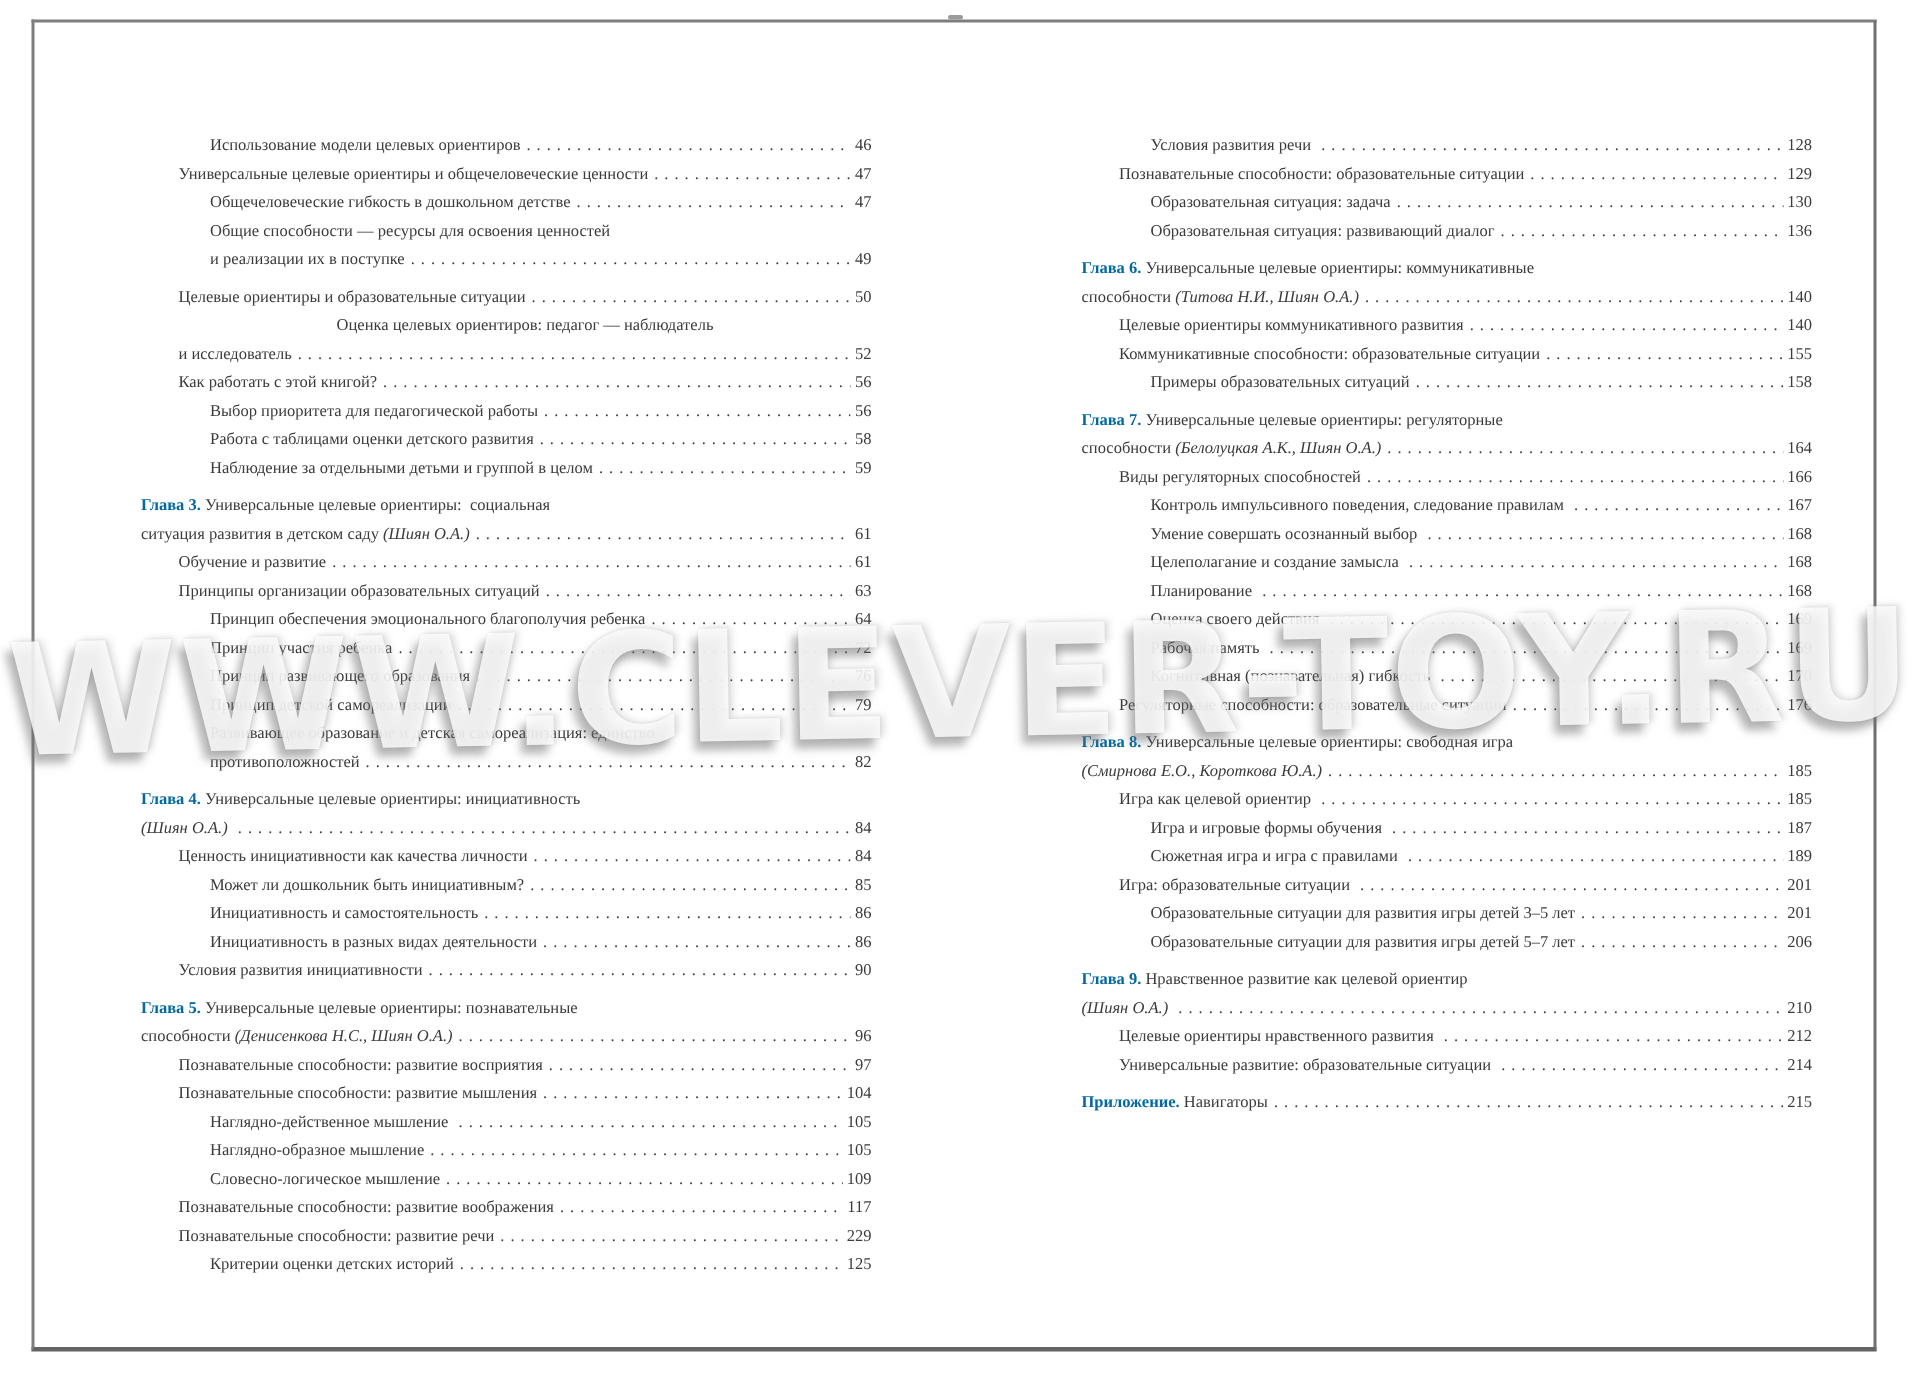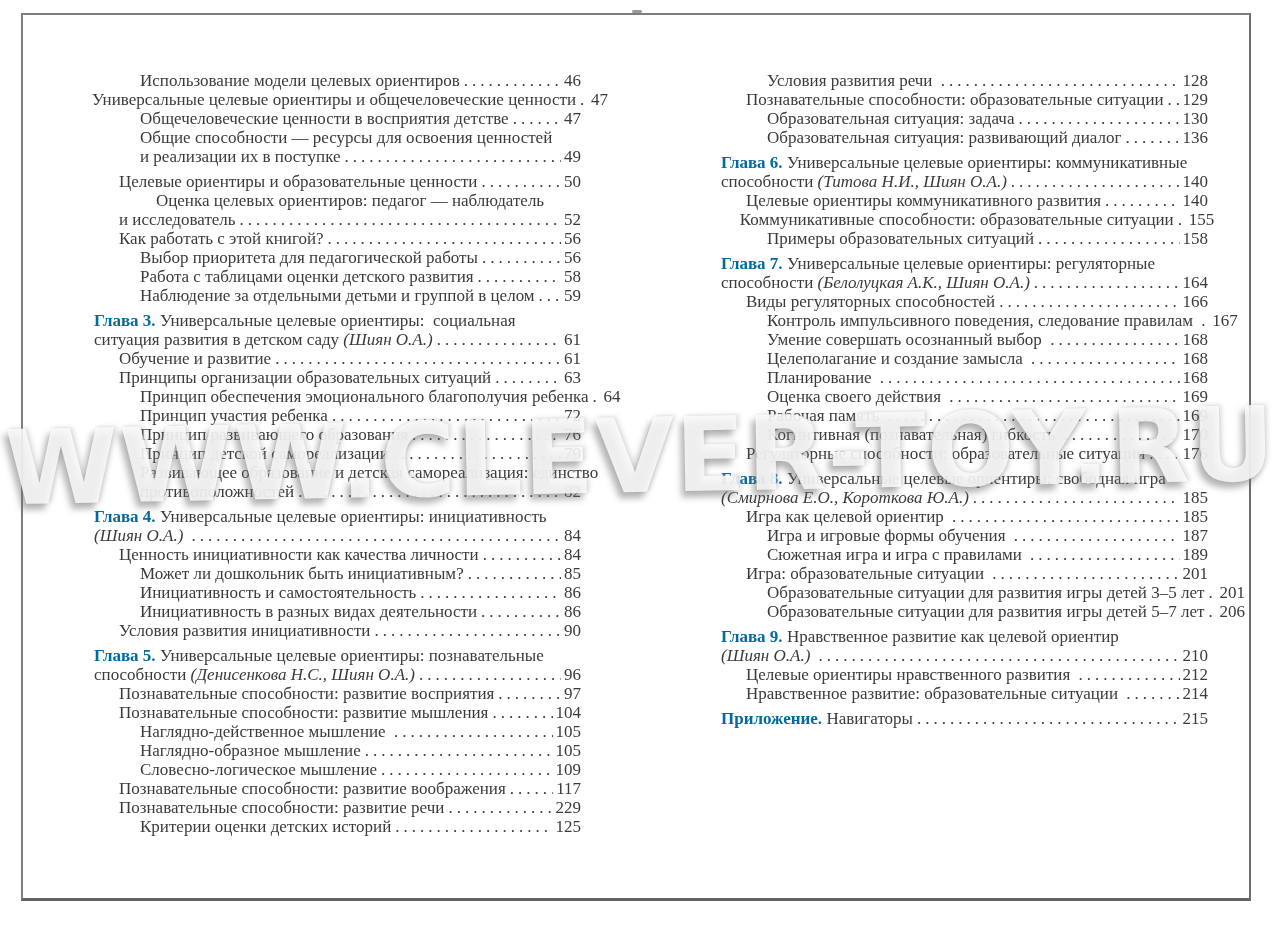--- a/index.html
+++ b/index.html
@@ -10,21 +10,21 @@
   .frame{
     position:absolute;left:21px;top:13px;width:1230px;height:888px;
     border:2px solid #7e7e7e;border-bottom-width:3px;border-bottom-color:#636363;
     border-right-color:#6f6f6f;background:#ffffff;box-sizing:border-box;
   }
   .binding-mark{
     position:absolute;left:632px;top:10px;width:10px;height:3px;
     background:#9b9b9b;border-radius:2px;
   }
   .toc-col{
-    position:absolute;top:71px;width:487px;font-size:17px;
+    position:absolute;top:88px;width:487px;font-size:11px;
   }
   .toc-col.left{left:94px;}
   .toc-col.right{left:696px;margin-left:25px;}
   .line{
     display:flex;align-items:baseline;height:19px;line-height:19px;
     white-space:nowrap;
   }
   .line.gap{margin-top:6px;}
   .line.ind1{padding-left:25px;justify-content:center;}
   .line.ind2{padding-left:46px;}
@@ -62,34 +62,34 @@
         <span class="txt"><span>Использование модели целевых ориентиров</span></span>
         <span class="leader"></span>
         <span class="pg">46</span>
       </div>
       <div class="line ind1">
         <span class="txt"><span>Универсальные целевые ориентиры и общечеловеческие ценности</span></span>
         <span class="leader"></span>
         <span class="pg">47</span>
       </div>
       <div class="line ind2">
-        <span class="txt"><span>Общечеловеческие ценности в восприятия детстве</span></span>
+        <span class="txt"><span>Общечеловеческие гибкость в дошкольном детстве</span></span>
         <span class="leader"></span>
         <span class="pg">47</span>
       </div>
       <div class="line ind2">
         <span class="txt"><span>Общие способности — ресурсы для освоения ценностей</span></span>
       </div>
       <div class="line ind2">
         <span class="txt"><span>и реализации их в поступке</span></span>
         <span class="leader"></span>
         <span class="pg">49</span>
       </div>
       <div class="line ind1 gap">
-        <span class="txt"><span>Целевые ориентиры и образовательные ценности</span></span>
+        <span class="txt"><span>Целевые ориентиры и образовательные ситуации</span></span>
         <span class="leader"></span>
         <span class="pg">50</span>
       </div>
       <div class="line ind1">
         <span class="txt"><span>Оценка целевых ориентиров: педагог — наблюдатель</span></span>
       </div>
       <div class="line ind1">
         <span class="txt"><span>и исследователь</span></span>
         <span class="leader"></span>
         <span class="pg">52</span>
@@ -384,21 +384,21 @@
         <span class="txt"><span class="i">(Шиян О.А.)</span><span> </span></span>
         <span class="leader"></span>
         <span class="pg">210</span>
       </div>
       <div class="line ind1">
         <span class="txt"><span>Целевые ориентиры нравственного развития </span></span>
         <span class="leader"></span>
         <span class="pg">212</span>
       </div>
       <div class="line ind1">
-        <span class="txt"><span>Нравственное развитие: образовательные ситуации </span></span>
+        <span class="txt"><span>Универсальные развитие: образовательные ситуации </span></span>
         <span class="leader"></span>
         <span class="pg">214</span>
       </div>
       <div class="line ind0 gap">
         <span class="txt"><span class="b">Приложение.</span><span> Навигаторы</span></span>
         <span class="leader"></span>
         <span class="pg">215</span>
       </div>
     </div>
   <div class="watermark">WWW.CLEVER-TOY.RU</div>

